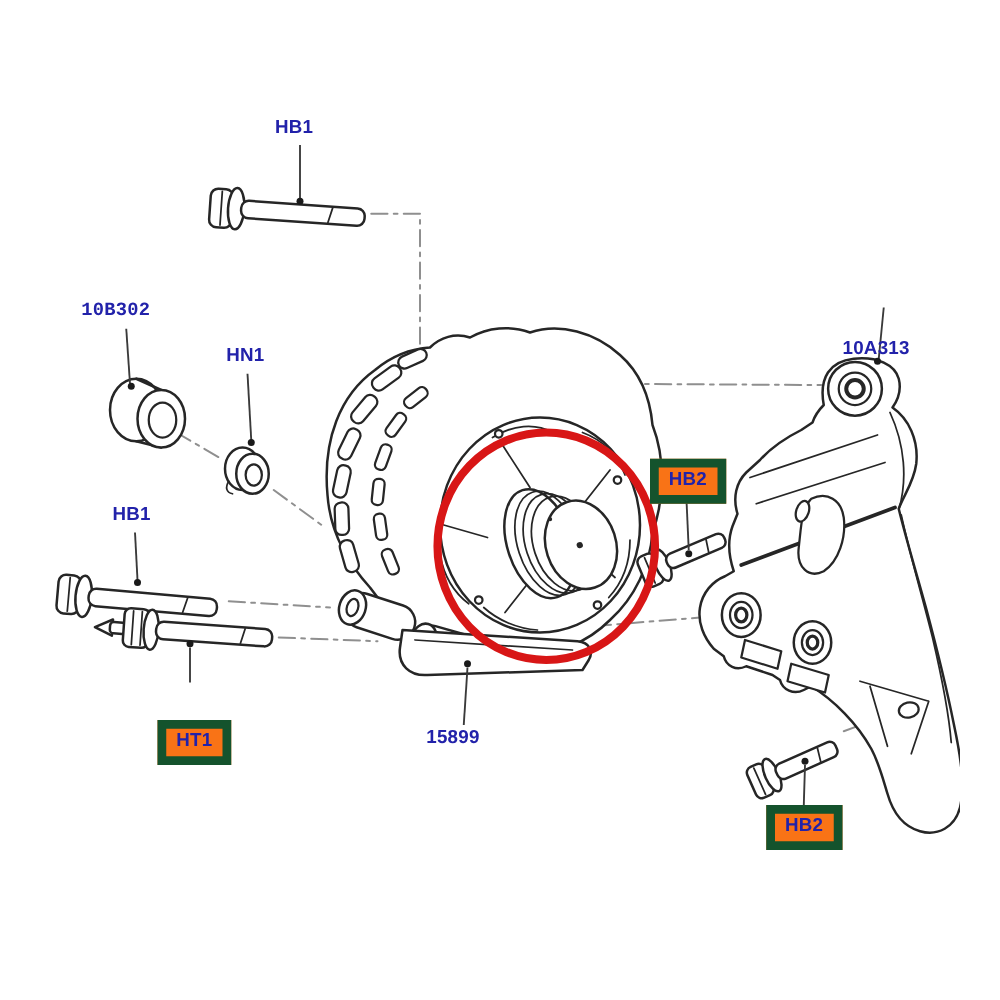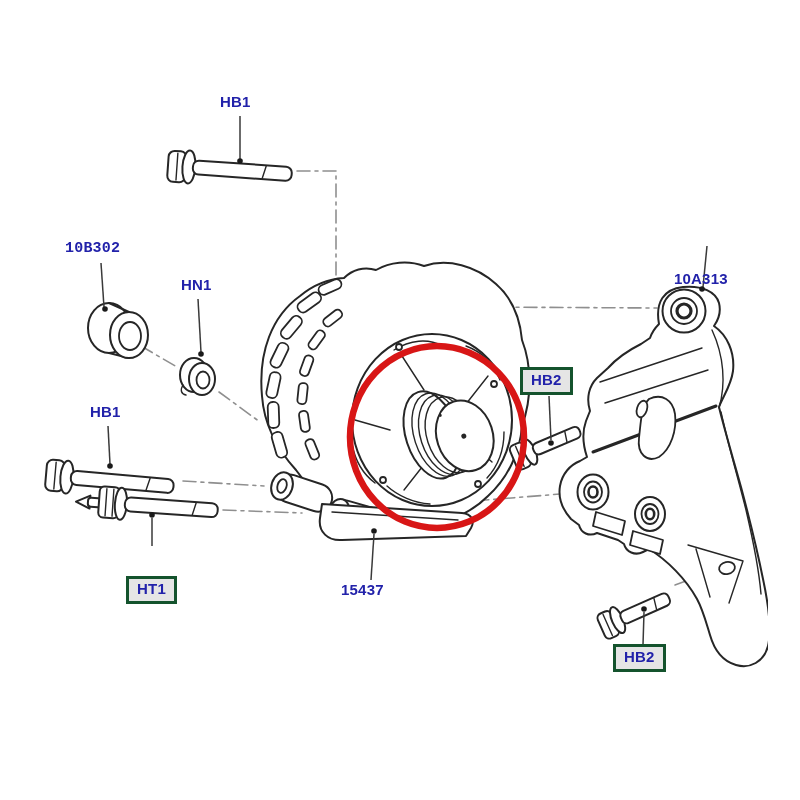--- a/index.html
+++ b/index.html
@@ -1,21 +1,21 @@
 <!DOCTYPE html>
 <html><head>
 <meta charset="utf-8">
 <style>
   html,body{margin:0;padding:0;background:#ffffff;}
   .canvas{position:relative;width:768px;height:800px;background:#ffffff;overflow:hidden;
           font-family:"Liberation Sans", sans-serif;}
   svg{position:absolute;left:0;top:0;}
   .lbl{position:absolute;color:#2222aa;font-weight:700;font-size:15px;line-height:1.1;
        letter-spacing:0.2px;white-space:nowrap;cursor:pointer;}
-  .callout{border:3px solid #14532d;background:#e5e5e5;padding:2px 8px 3px 8px;text-align:right;}
+  .callout{border:7px solid #14532d;background:#f97316;padding:2px 8px 3px 8px;text-align:right;}
   
   .ln{fill:none;stroke:#262626;stroke-width:2;stroke-linecap:round;stroke-linejoin:round;}
   .fw{fill:#ffffff;stroke:#262626;stroke-width:2;stroke-linejoin:round;}
   .fw1{fill:#ffffff;stroke:#262626;stroke-width:1.8;stroke-linejoin:round;}
   .thin{fill:none;stroke:#262626;stroke-width:1.4;stroke-linecap:round;}
   .dd{fill:none;stroke:#8f8f8f;stroke-width:1.6;stroke-dasharray:13 5 3 5;stroke-linecap:round;}
   .ldr{fill:none;stroke:#3a3a3a;stroke-width:1.5;}
 </style>
 </head>
 <body>
@@ -216,18 +216,18 @@
     <line class="ldr" x1="643" y1="645" x2="644" y2="612"></line>
         <circle cx="644" cy="609" r="2.8" fill="#1a1a1a"></circle>
   </g>
 </svg>
 
 <div class="lbl" style="left:220px;top:94px;">HB1</div>
 <div class="lbl" style="left:65px;top:241px;font-family:Liberation Mono, monospace;">10B302</div>
 <div class="lbl" style="left:181px;top:277px;">HN1</div>
 <div class="lbl" style="left:90px;top:404px;">HB1</div>
 <div class="lbl callout" style="left:126px;top:547px;margin-top:29px;">HT1</div>
-<div class="lbl" style="left:341px;top:582px;">15437</div>
+<div class="lbl" style="left:341px;top:582px;">15899</div>
 <div class="lbl callout" style="left:520px;top:367px;">HB2</div>
 <div class="lbl" style="left:674px;top:223px;margin-top:48px;">10A313</div>
 <div class="lbl callout" style="left:613px;top:644px;">HB2</div>
 
 </div>
 
 </body></html>

